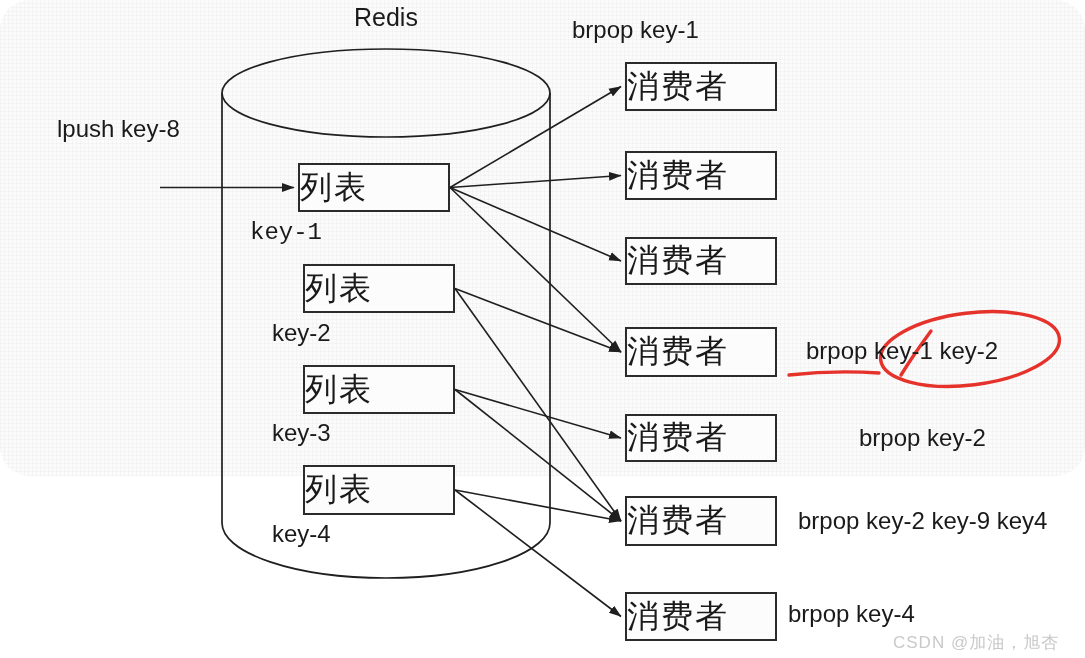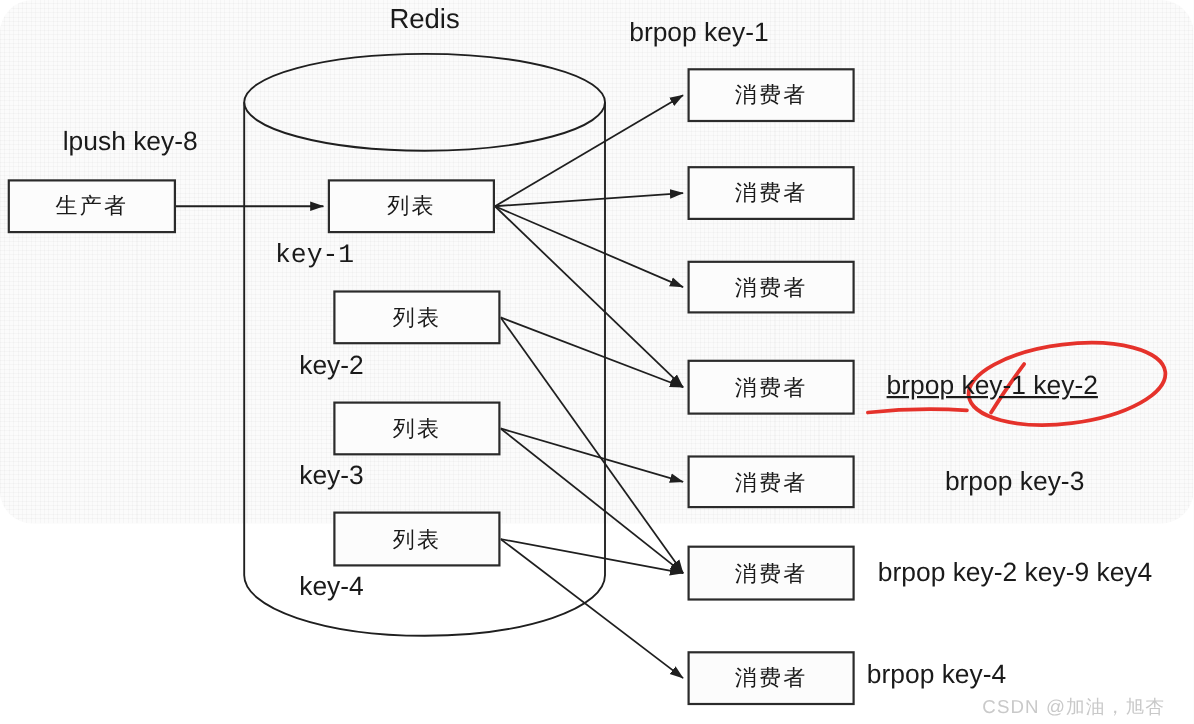--- a/index.html
+++ b/index.html
@@ -14,22 +14,22 @@
     background-image:
       repeating-linear-gradient(0deg, rgba(0,0,0,0.022) 0 1px, transparent 1px 4px),
       repeating-linear-gradient(90deg, rgba(0,0,0,0.022) 0 1px, transparent 1px 4px);
     border-radius: 30px;
   }
   .layer{position:absolute;left:0;top:0;width:1085px;height:658px;}
   .box{
     position:absolute;
     border:2px solid #2b2b2b;
     background:#fcfcfc;
-    display:flex;align-items:center;justify-content:center;
-    font-size:20px;letter-spacing:2px;
+    display:flex;align-items:center;justify-content:flex-start;
+    font-size:32px;letter-spacing:2px;
     box-sizing:border-box;
   }
   .lbl{position:absolute;font-size:24px;line-height:1.1;white-space:nowrap;}
   .title{font-size:25px;}
   .watermark{
     position:absolute;left:893px;top:631px;
     font-size:17px;color:#c9c9c9;letter-spacing:1px;white-space:nowrap;
   }
   .arrow{stroke:#1f1f1f;stroke-width:1.6;}
   .shape{stroke:#1f1f1f;stroke-width:1.7;fill:none;}
@@ -70,23 +70,20 @@
       <ellipse class="red" cx="970" cy="349" rx="90" ry="36" transform="rotate(-7 970 349)"></ellipse>
       <path class="red" d="M 931 331 Q 914 354 901 375"></path>
       <path class="red" d="M 789 375 Q 834 370 879 373"></path>
     </g>
   </svg>
 
   <div class="lbl title" style="left:354px;top:4px;">Redis</div>
   <div class="lbl" style="left:526px;top:17px;margin-left:46px;">brpop key-1</div>
   <div class="lbl" style="left:57px;top:116px;">lpush key-8</div>
 
-  <div class="box" style="left: 7px; top: 163px; width: 153px; height: 49px;">
-    <span>生产者</span>
-  </div>
 
   <div class="box" style="left: 298px; top: 163px; width: 152px; height: 49px;">
     <span>列表</span>
   </div>
   <div class="lbl" style="left:250px;top:220px;font-family:Liberation Mono, monospace;">key-1</div>
 
   <div class="box" style="left: 303px; top: 264px; width: 152px; height: 49px;">
     <span>列表</span>
   </div>
   <div class="lbl" style="left:272px;top:320px;">key-2</div>
@@ -116,19 +113,19 @@
   <div class="box" style="left: 625px; top: 414px; width: 152px; height: 48px;">
     <span>消费者</span>
   </div>
   <div class="box" style="left: 625px; top: 496px; width: 152px; height: 50px;">
     <span>消费者</span>
   </div>
   <div class="box" style="left: 625px; top: 592px; width: 152px; height: 49px;">
     <span>消费者</span>
   </div>
 
-  <div class="lbl" style="left:806px;top:338px;text-decoration:underline;">brpop key-1 key-2</div>
-  <div class="lbl" style="left:859px;top:425px;">brpop key-3</div>
+  <div class="lbl" style="left:806px;top:338px;">brpop key-1 key-2</div>
+  <div class="lbl" style="left:859px;top:425px;">brpop key-2</div>
   <div class="lbl" style="left:798px;top:508px;">brpop key-2 key-9 key4</div>
   <div class="lbl" style="left:788px;top:601px;">brpop key-4</div>
 
   <div class="watermark">CSDN @加油，旭杏</div>
 </div>
 
 </body></html>

